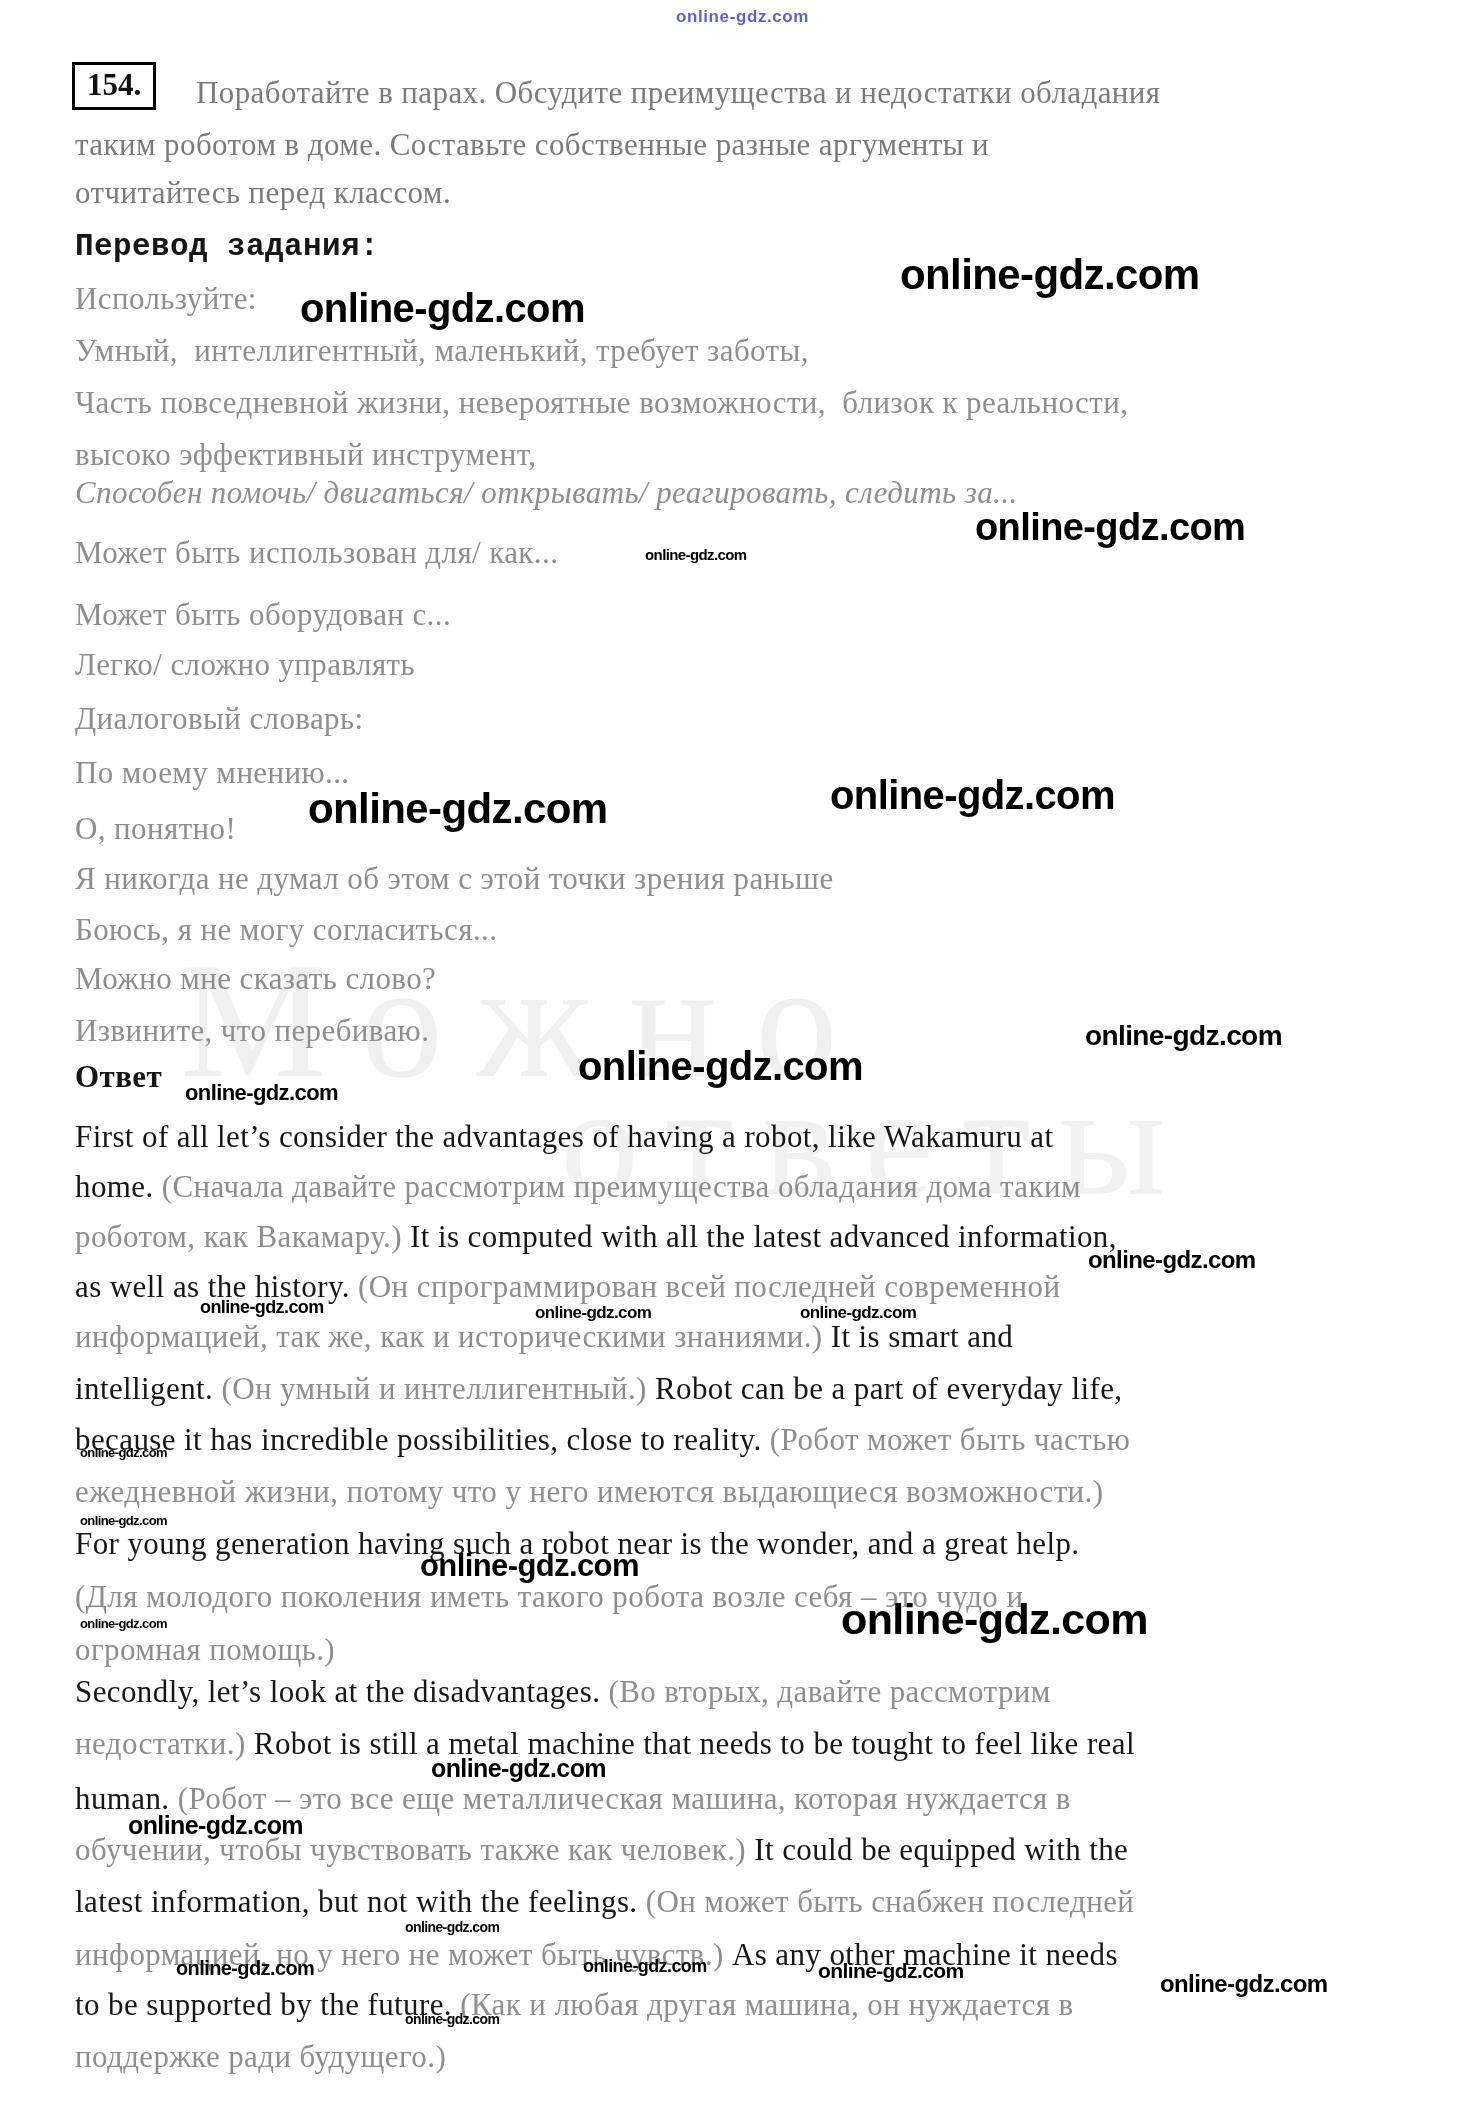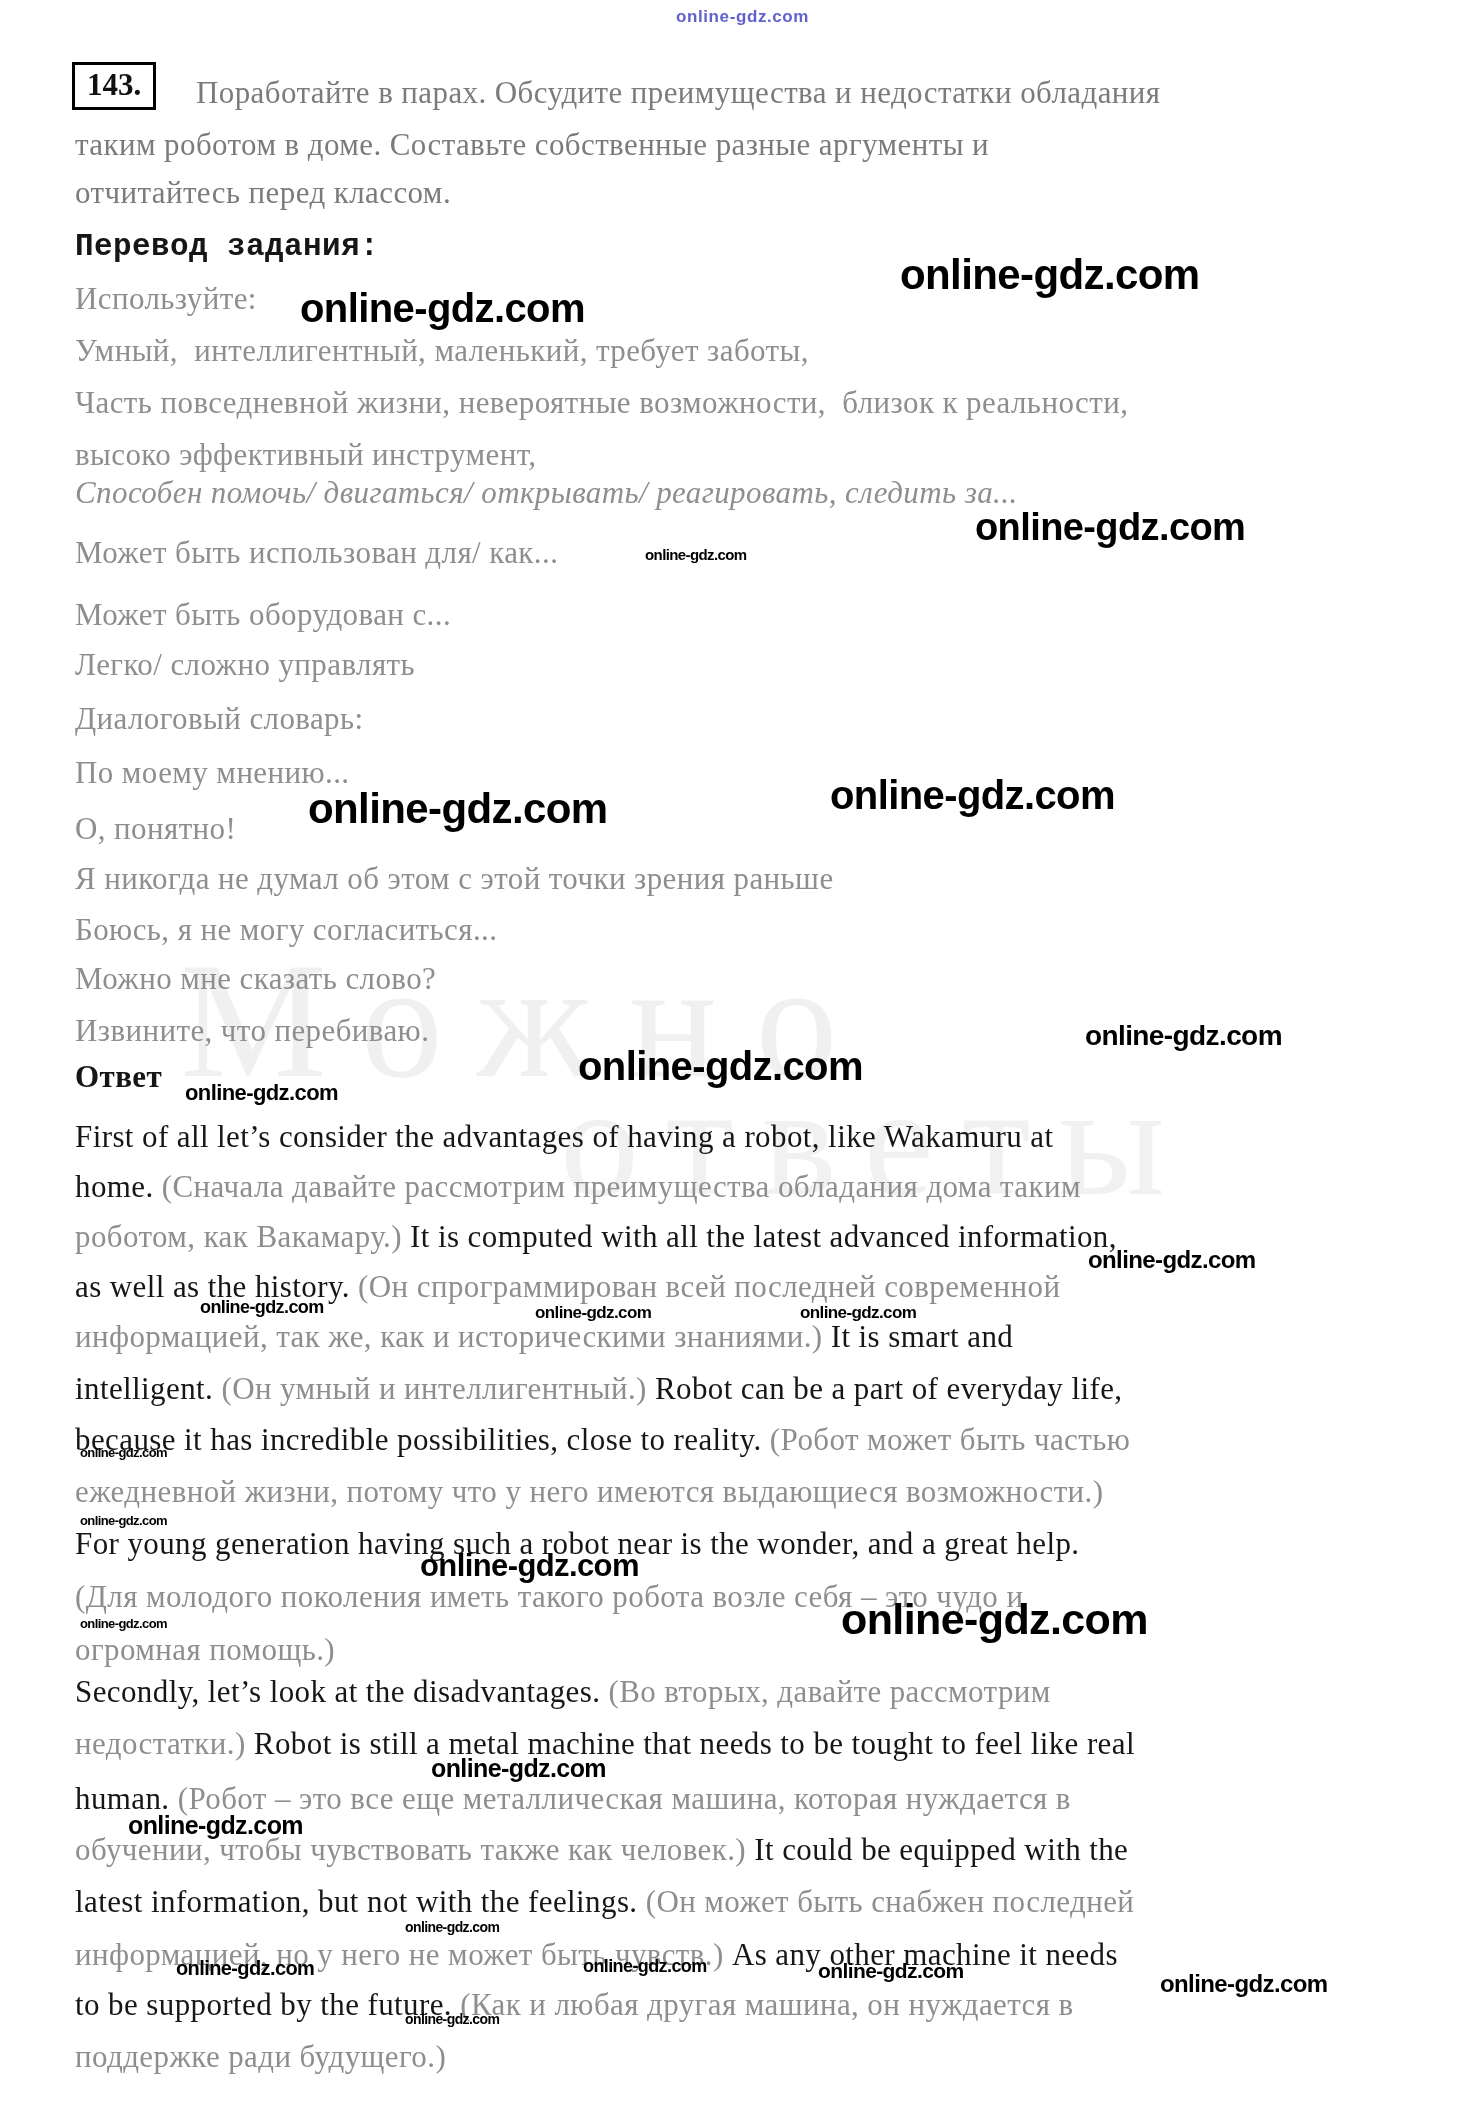--- a/index.html
+++ b/index.html
@@ -58,21 +58,21 @@
     color:#111111;
     font-family:"Liberation Serif", serif;
     background:#ffffff;
   }
 </style>
 </head>
 <body>
 
 <div class="page">
   <div class="task-box">
-    <span>143.</span>
+    <span>154.</span>
   </div>
   <div id="ghost-root">
       <div class="ghost" style="left: 180px; top: 938px; font-size: 165px; letter-spacing: 38px; opacity: 0.055;">Можно</div>
       <div class="ghost" style="left: 560px; top: 1062px; font-size: 158px; letter-spacing: 28px; opacity: 0.05;">ответы</div>
     </div>
   <div id="lines-root">
       <div class="line" style="left: 196px; top: 76px;"><span class="task">Поработайте в парах. Обсудите преимущества и недостатки обладания</span></div>
       <div class="line" style="left: 75px; top: 128px;"><span class="task">таким роботом в доме. Составьте собственные разные аргументы и</span></div>
       <div class="line" style="left: 75px; top: 176px;"><span class="task">отчитайтесь перед классом.</span></div>
       <div class="line bold" style="left: 75px; top: 230px; font-family: Liberation Mono, monospace;"><span class="black">Перевод задания:</span></div>

